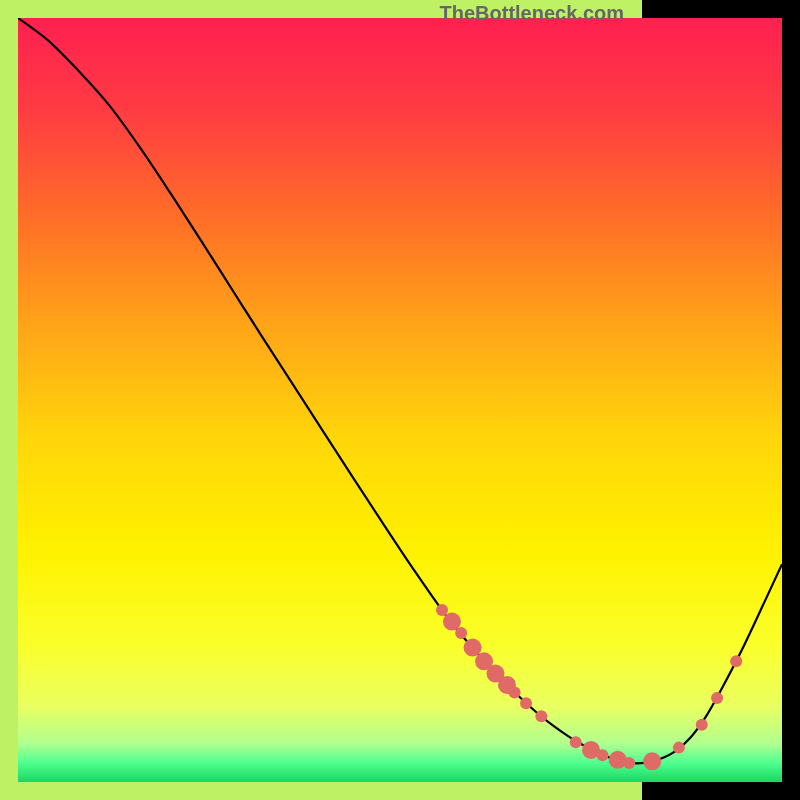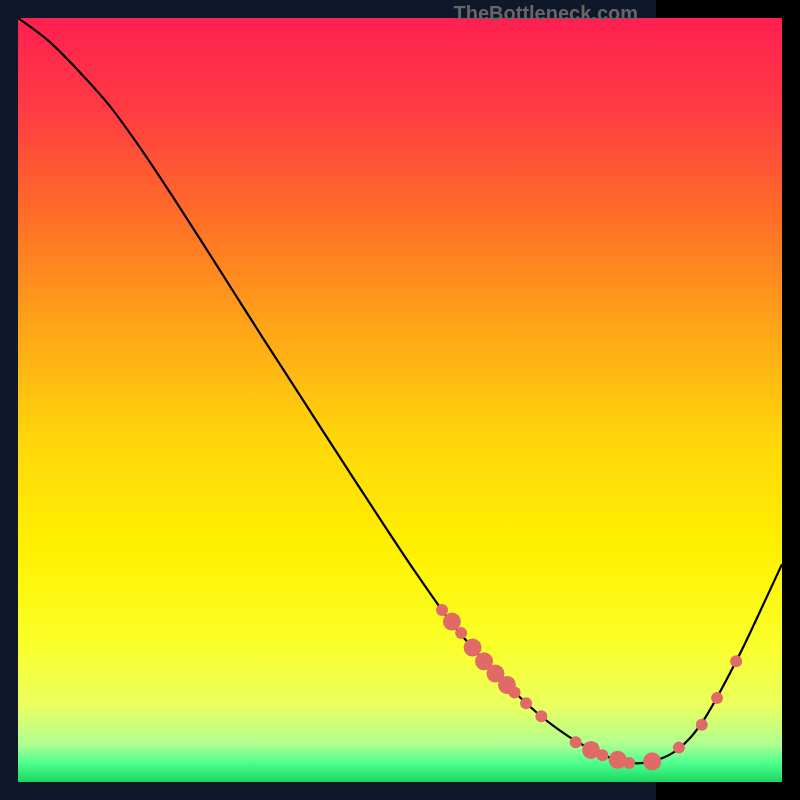--- a/index.html
+++ b/index.html
@@ -7,22 +7,21 @@
     padding: 0;
     width: 800px;
     height: 800px;
     background: #000;
     overflow: hidden;
   }
   .chart-container {
     position: relative;
     width: 642px;
     height: 800px;
-    background: #0f172a;
-    padding-left: 14px;
+    background: #bef264;
   }
   .plot-area {
     position: absolute;
     left: 18px;
     top: 18px;
     width: 764px;
     height: 764px;
   }
   .watermark {
     position: absolute;

